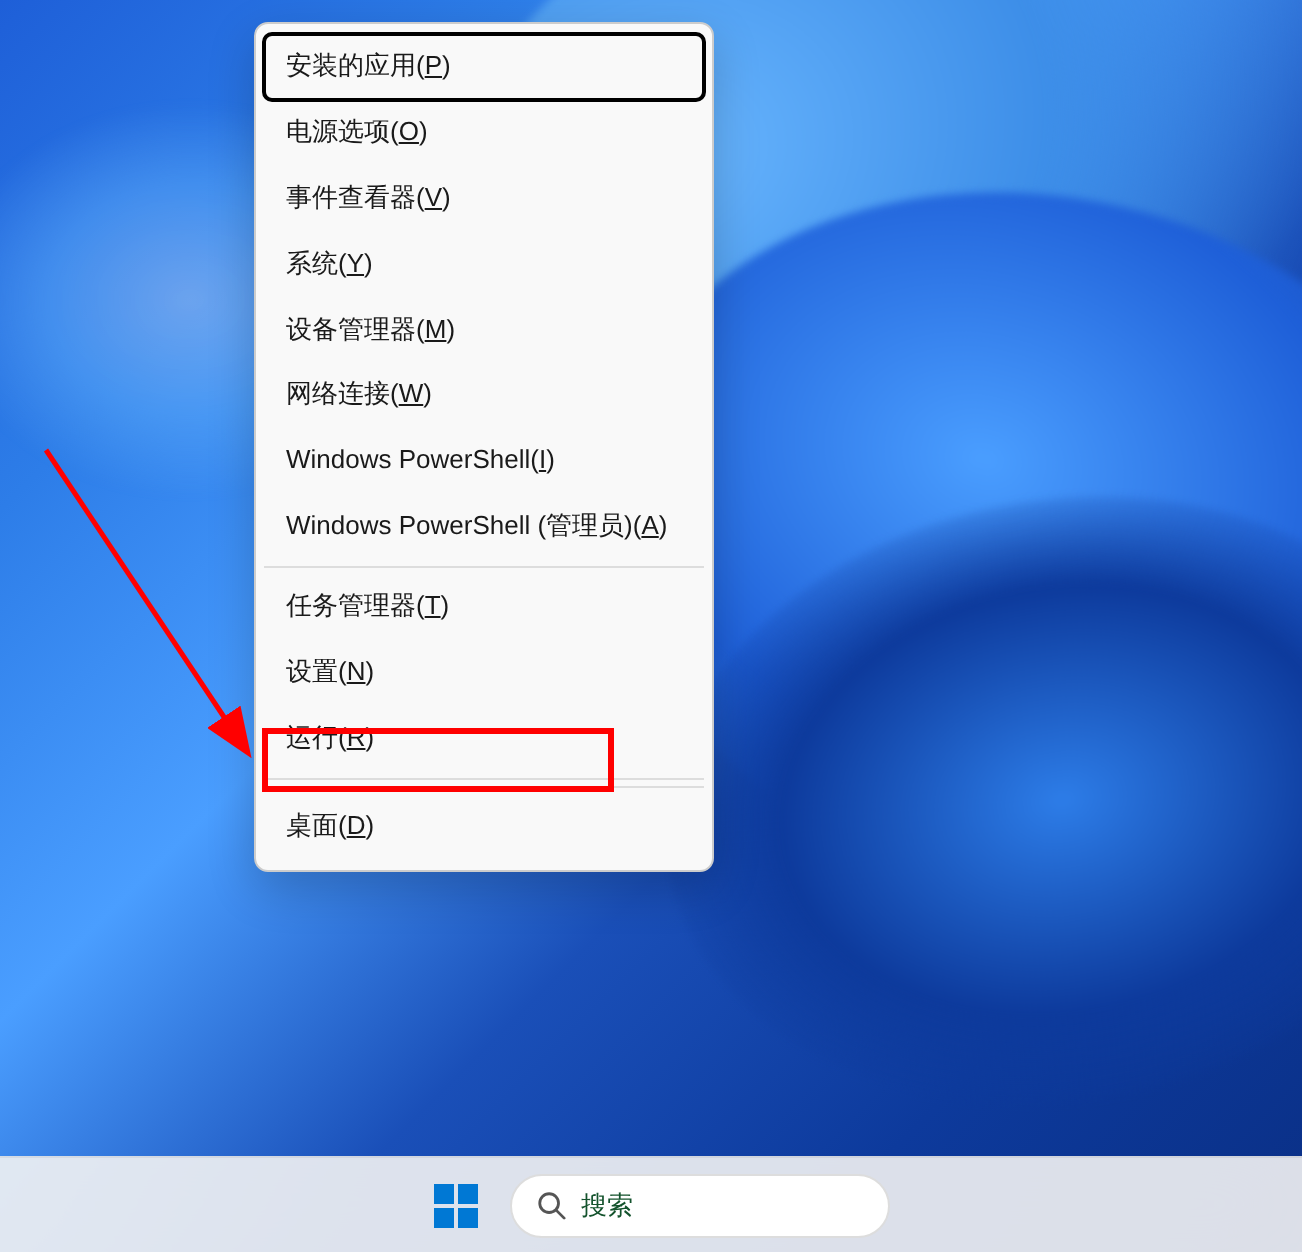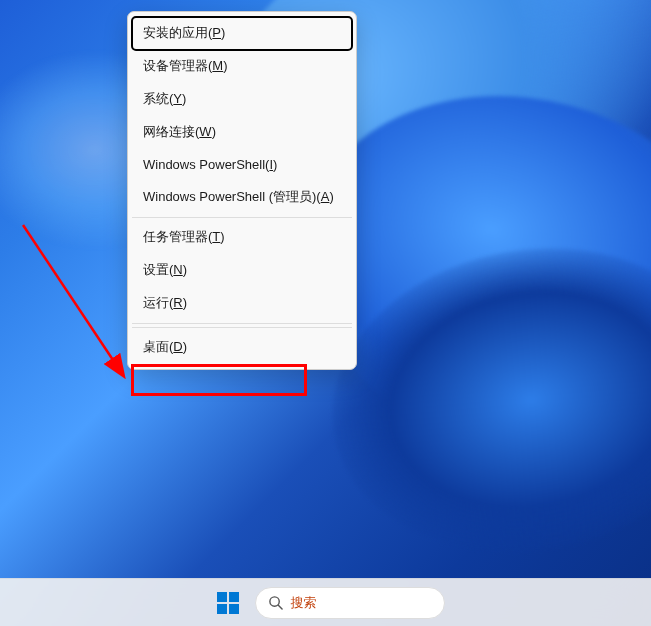--- a/index.html
+++ b/index.html
@@ -157,42 +157,48 @@
       height: 32px;
       gap: 8px;
       cursor: text;
     }
     .search-icon-svg {
       width: 15px;
       height: 15px;
       flex-shrink: 0;
     }
     .search-placeholder {
-      color: #c2410c;
+      color: #14532d;
       font-size: 13px;
     }
   </style>
 </head>
 <body>
 
 <div class="bg-wave wave1"></div>
 <div class="bg-wave wave2"></div>
 <div class="bg-wave wave3"></div>
 <div class="bg-wave wave4"></div>
 
 <div class="context-menu" id="context-menu">
 
 <div class="menu-item highlighted">
       <span class="label">安装的应用(<u>P</u>)</span>
     </div>
     <div class="menu-item">
+      <span class="label">电源选项(<u>O</u>)</span>
+    </div>
+    <div class="menu-item">
+      <span class="label">事件查看器(<u>V</u>)</span>
+    </div>
+    <div class="menu-item">
+      <span class="label">系统(<u>Y</u>)</span>
+    </div>
+    <div class="menu-item">
       <span class="label">设备管理器(<u>M</u>)</span>
-    </div>
-    <div class="menu-item">
-      <span class="label">系统(<u>Y</u>)</span>
     </div>
     <div class="menu-item">
       <span class="label">网络连接(<u>W</u>)</span>
     </div>
     <div class="menu-item">
       <span class="label">Windows PowerShell(<u>I</u>)</span>
     </div>
     <div class="menu-item">
       <span class="label">Windows PowerShell (管理员)(<u>A</u>)</span>
     </div>

